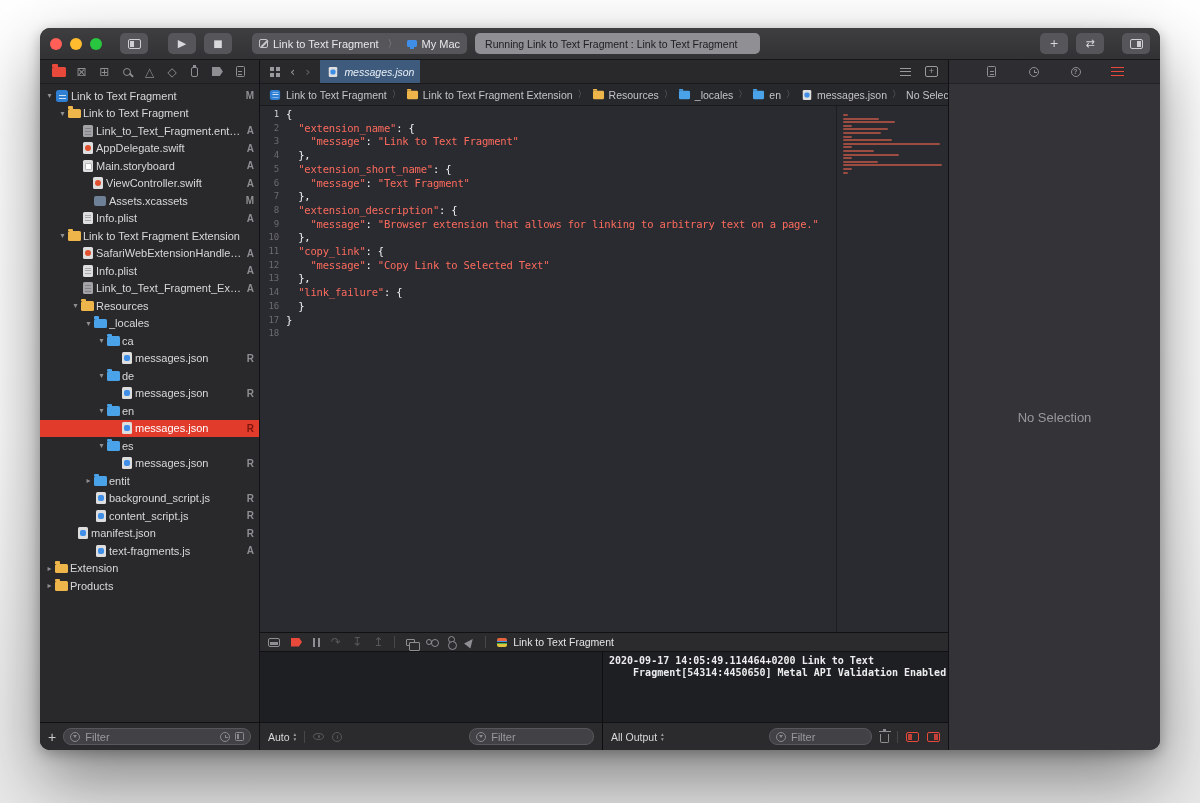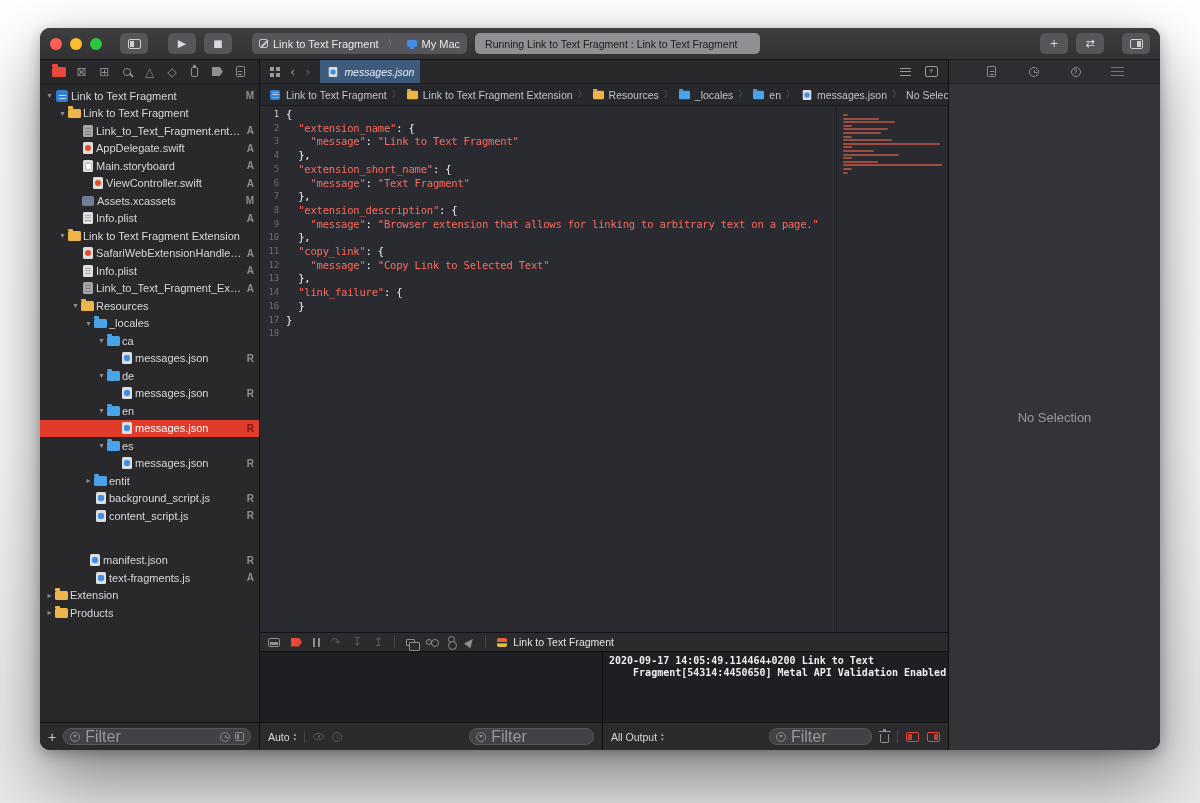--- a/index.html
+++ b/index.html
@@ -59,21 +59,21 @@
   .row.sel { background:#e13b2c; color:#ffffff; }
   .disc { width:11px; flex:none; text-align:center; font-size:8px; color:#8e8e93; font-family:"DejaVu Sans",sans-serif; }
   .row.sel .disc { color:#f5c9c2; }
   .lbl { flex:1; white-space:nowrap; overflow:hidden; text-overflow:ellipsis; margin-left:2px; }
   .st { width:12px; flex:none; text-align:right; font-size:10px; font-weight:700; color:#8e8e93; }
   .row.sel .st { color:#7e150b; }
   .nav-bottombar { height:28px; flex:none; border-top:1px solid #111113; background:#2b2b2e; display:flex; align-items:center; padding:0 8px; gap:7px; }
   .plus { color:#c9c9cc; font-size:14px; line-height:1; }
   
   .filterfield { flex:1; height:17px; background:#424246; border:1px solid #58585c; border-radius:8px; display:flex; align-items:center; padding:0 6px; gap:5px; min-width:0; }
-  .filterfield .ph { color:#98989d; font-size:16px; flex:1; white-space:nowrap; overflow:hidden; }
+  .filterfield .ph { color:#98989d; font-size:11px; flex:1; white-space:nowrap; overflow:hidden; }
   .i-funnel { width:10px; height:10px; border:1.1px solid #8a8a8e; border-radius:50%; position:relative; flex:none; display:inline-block; }
   .i-funnel::after { content:""; position:absolute; left:1.6px; top:2.8px; border-left:2.6px solid transparent; border-right:2.6px solid transparent; border-top:3.2px solid #8a8a8e; }
   
   .center { flex:1; display:flex; flex-direction:column; min-width:0; background:#2a2b31; }
   .tabbar { height:24px; flex:none; background:#29292b; border-bottom:1px solid #1a1a1c; display:flex; align-items:stretch; }
   .tabctl { display:flex; align-items:center; gap:10px; padding:0 10px; color:#9a9a9e; }
   .chev { font-size:13px; line-height:1; font-family:"DejaVu Sans",sans-serif; }
   .chev.fwd { color:#64646a; }
   .i-grid4 { width:4px; height:4px; background:#9a9a9e; box-shadow:6px 0 0 #9a9a9e, 0 6px 0 #9a9a9e, 6px 6px 0 #9a9a9e; margin:0 6px 6px 0; display:inline-block; }
   .tab { width:100px; background:#3e5b7d; display:flex; align-items:center; justify-content:center; gap:5px; color:#e9eff6; font-size:10.5px; }
@@ -276,21 +276,21 @@
             <span class="ti sb"></span>
             <span class="lbl">Main.storyboard</span>
             <span class="st">A</span>
           </div>
           <div class="row" style="padding-left: 40px;">
             <span class="disc"></span>
             <span class="ti swift"></span>
             <span class="lbl">ViewController.swift</span>
             <span class="st">A</span>
           </div>
-          <div class="row" style="padding-left: 30px;">
+          <div class="row" style="padding-left: 42px;">
             <span class="disc"></span>
             <span class="ti assets"></span>
             <span class="lbl">Assets.xcassets</span>
             <span class="st">M</span>
           </div>
           <div class="row" style="padding-left: 30px;">
             <span class="disc"></span>
             <span class="ti plist"></span>
             <span class="lbl">Info.plist</span>
             <span class="st">A</span>
@@ -390,21 +390,21 @@
             <span class="ti json"></span>
             <span class="lbl">background_script.js</span>
             <span class="st">R</span>
           </div>
           <div class="row" style="padding-left: 43px;">
             <span class="disc"></span>
             <span class="ti json"></span>
             <span class="lbl">content_script.js</span>
             <span class="st">R</span>
           </div>
-          <div class="row" style="padding-left: 37px; margin-top: 27px;">
+          <div class="row" style="padding-left: 25px;">
             <span class="disc"></span>
             <span class="ti json"></span>
             <span class="lbl">manifest.json</span>
             <span class="st">R</span>
           </div>
           <div class="row" style="padding-left: 43px;">
             <span class="disc"></span>
             <span class="ti json"></span>
             <span class="lbl">text-fragments.js</span>
             <span class="st">A</span>

